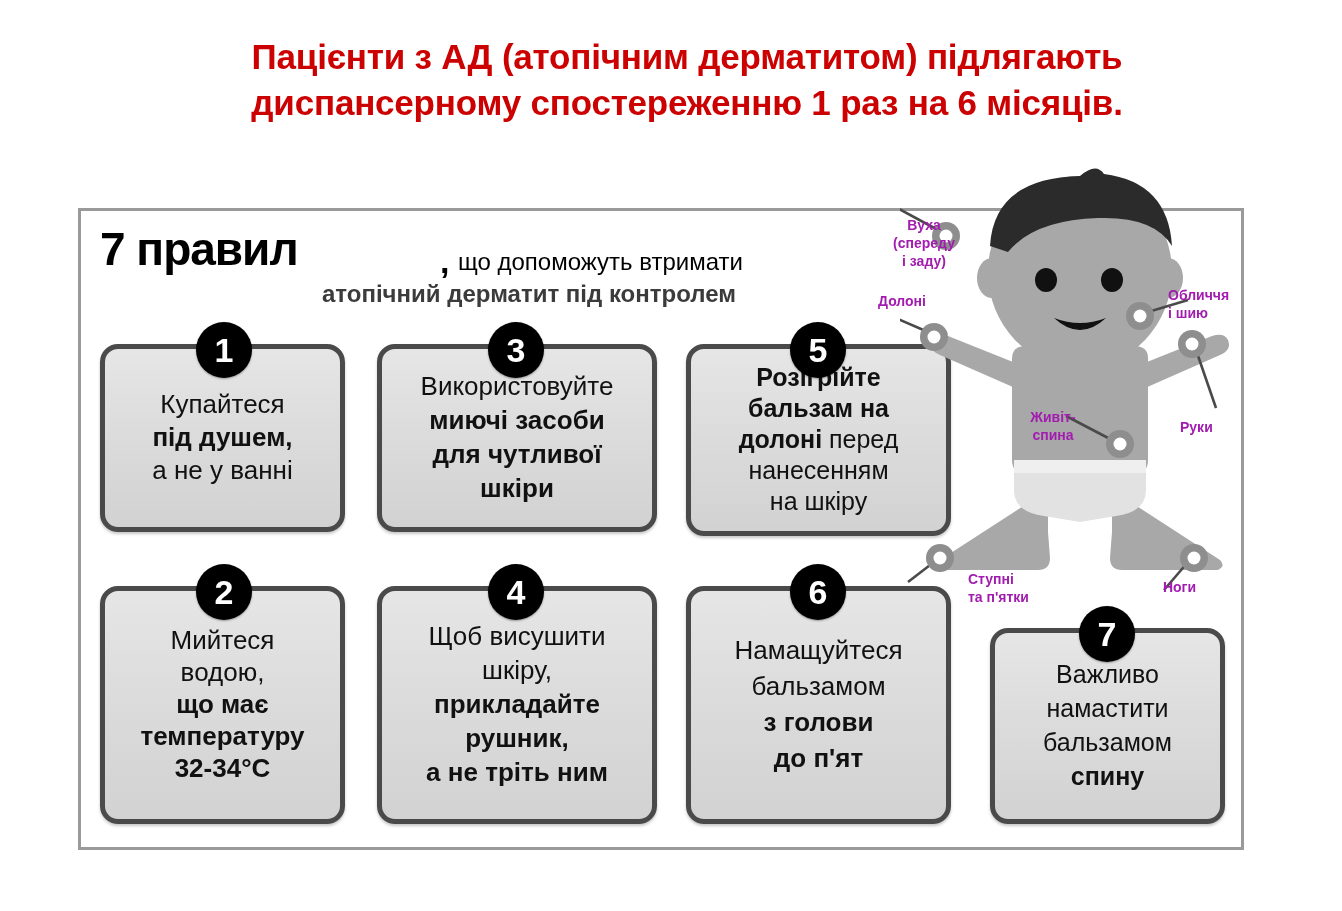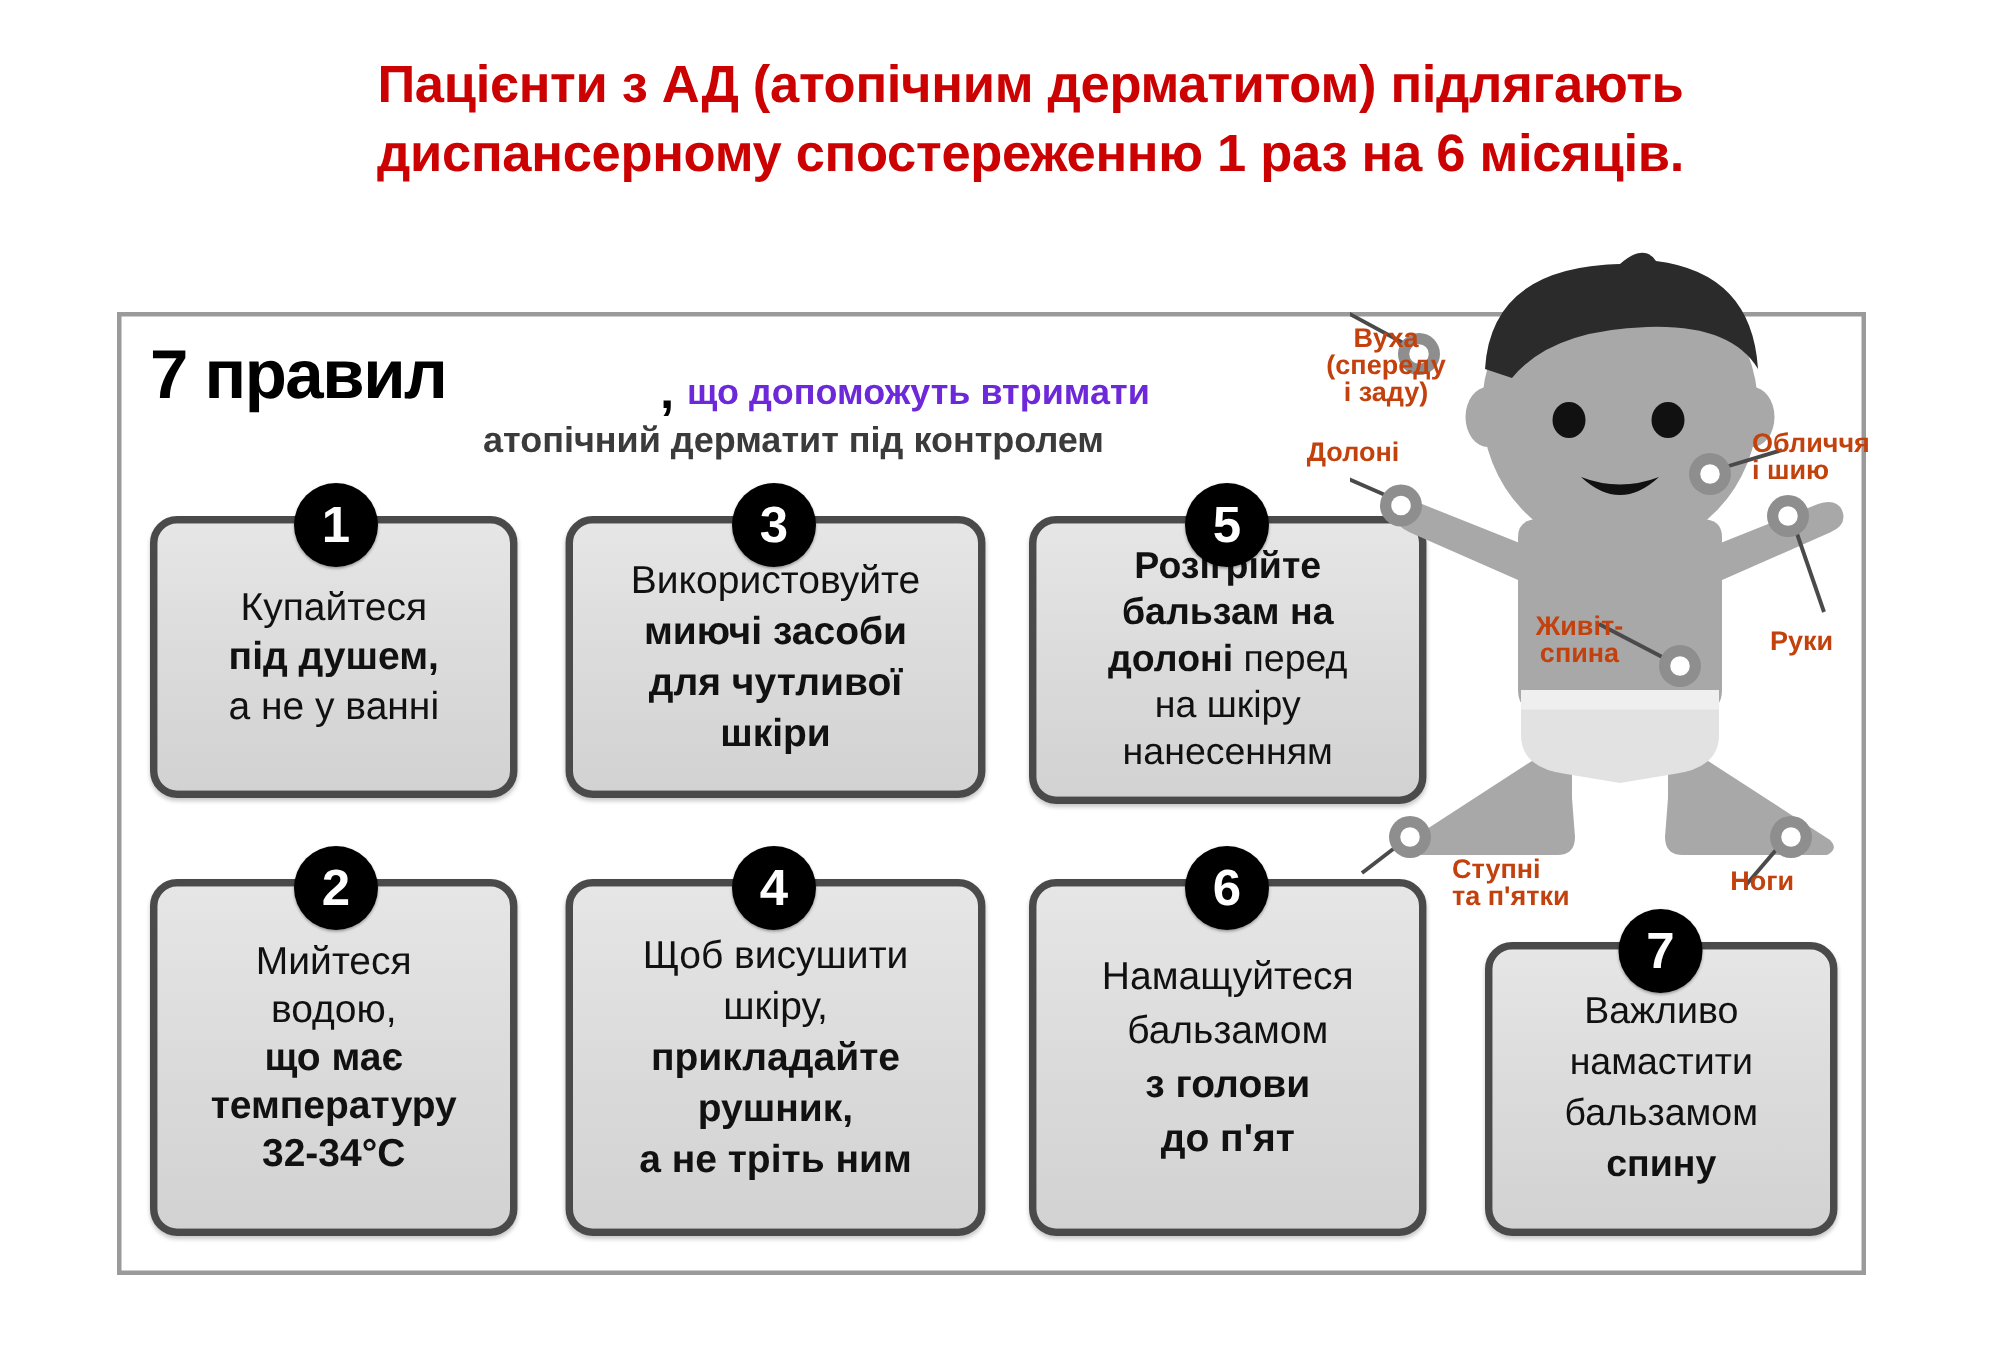--- a/index.html
+++ b/index.html
@@ -69,22 +69,22 @@
     top: 26px;
     font-size: 34px;
     font-weight: bold;
     color: #000;
   }
   #heading-sub1 {
     position: absolute;
     left: 358px;
     top: 32px;
     font-size: 24px;
-    font-weight: bold;
-    color: #6d28d9;
+    font-weight: normal;
+    color: #000000;
     white-space: nowrap;
   }
   #heading-sub2 {
     position: absolute;
     left: 222px;
     top: 64px;
     font-size: 24px;
     font-weight: bold;
     color: #3b3b3b;
     white-space: nowrap;
@@ -162,24 +162,24 @@
     position: absolute;
     left: 900px;
     top: 160px;
     width: 380px;
     height: 440px;
   }
 
   
   .callout-label {
     position: absolute;
-    font-size: 18px;
+    font-size: 14px;
     line-height: 18px;
     font-weight: bold;
-    color: #c2410c;
+    color: #a21caf;
     text-align: center;
     white-space: pre-line;
   }
   #label-ears   { left: 876px; top: 216px; width: 96px; }
   #label-palms  { left: 866px; top: 292px; width: 72px; }
   #label-face   { left: 1168px; top: 286px; width: 96px; text-align: left;}
   #label-belly  { left: 1016px; top: 408px; width: 74px; }
   #label-hands  { left: 1180px; top: 418px; width: 60px; text-align: left;}
   #label-feet   { left: 968px;  top: 570px; width: 96px; text-align: left;}
   #label-legs   { left: 1136px; top: 578px; width: 60px; text-align: right;}
@@ -240,22 +240,22 @@
       <div><b>а не тріть ним</b></div>
     </div>
 </div>
 <div class="rule-badge" id="badge-4">4</div>
 
 <div class="rule-card" id="card-5">
   <div class="rule-text">
       <div><b>Розігрійте</b></div>
       <div><b>бальзам на</b></div>
       <div><b>долоні</b><span class="reg"> перед</span></div>
+      <div>нанесенням</div>
       <div>на шкіру</div>
-      <div>нанесенням</div>
     </div>
 </div>
 <div class="rule-badge" id="badge-5">5</div>
 
 <div class="rule-card" id="card-6">
   <div class="rule-text">
       <div>Намащуйтеся</div>
       <div>бальзамом</div>
       <div><b>з голови</b></div>
       <div><b>до п'ят</b></div>

